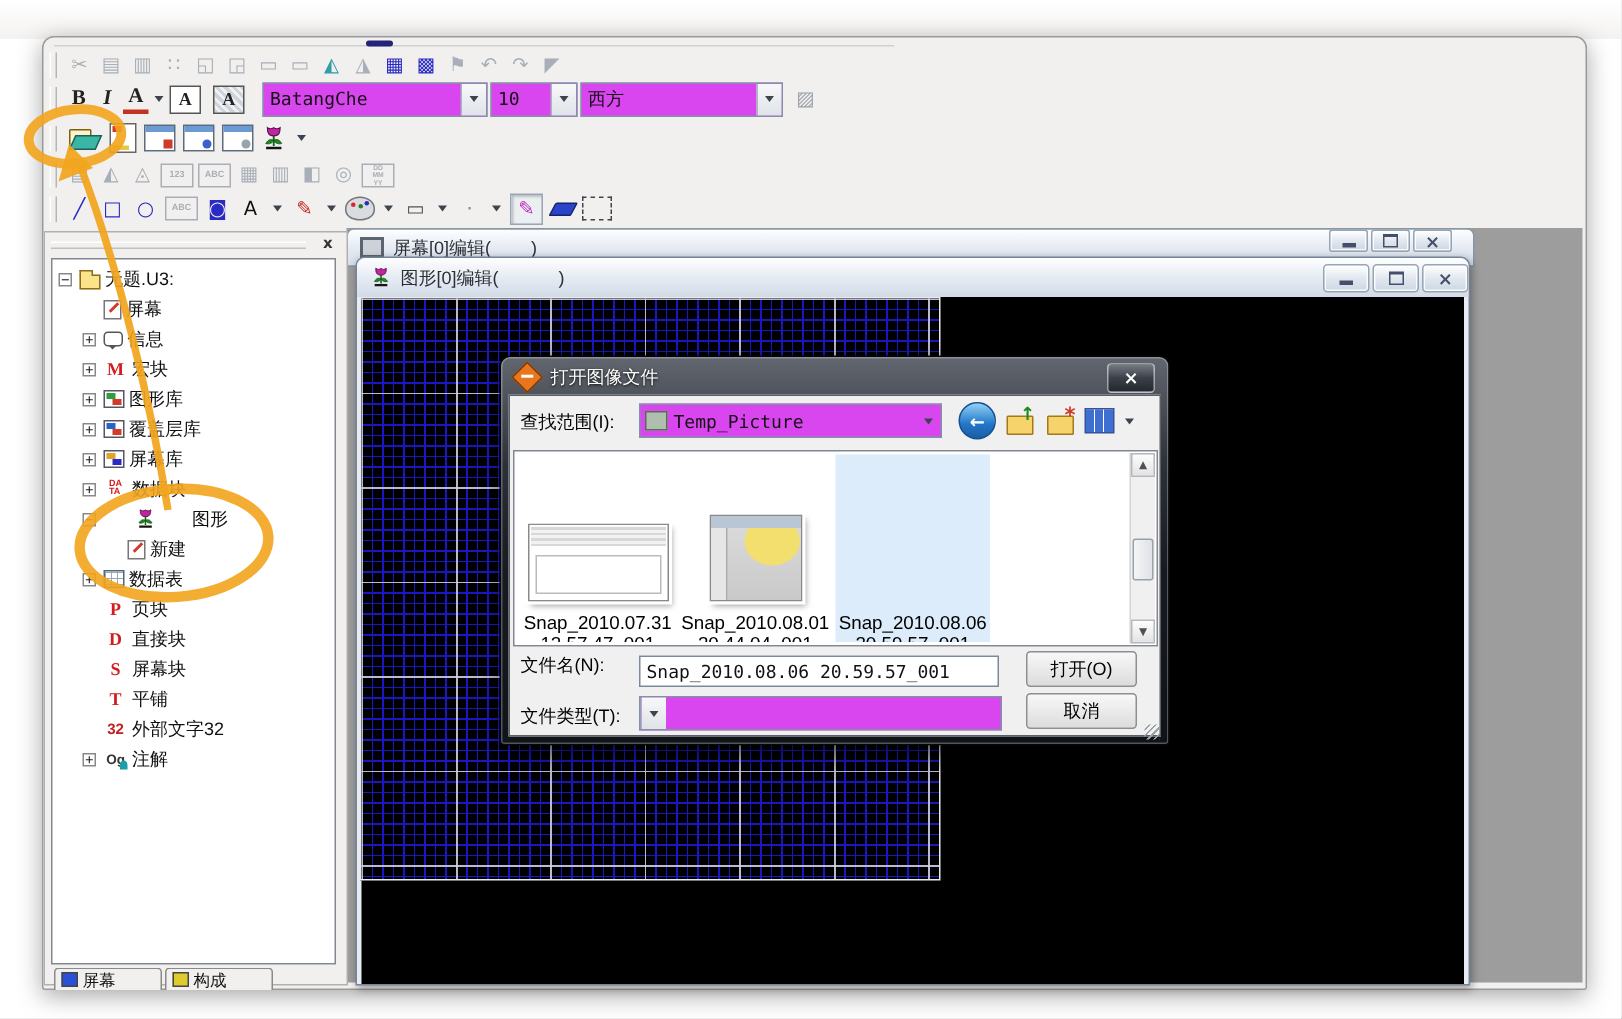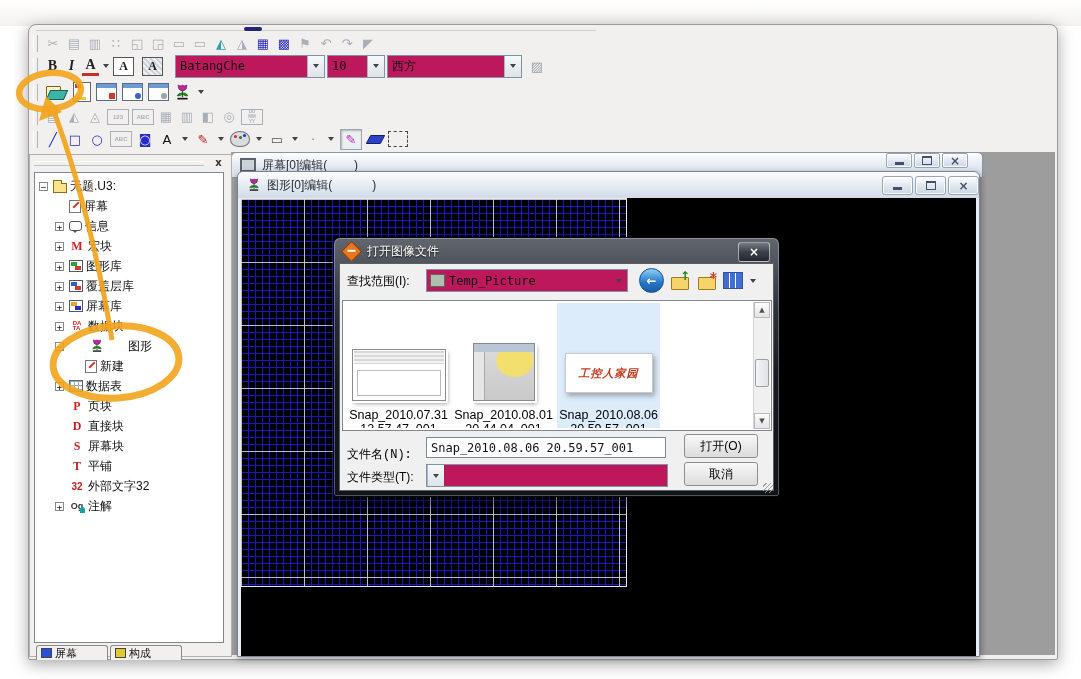--- a/index.html
+++ b/index.html
@@ -21,21 +21,21 @@
   .tbi.boxed{border:1px solid #a9afb8;font:bold 6px/1 "Liberation Sans",sans-serif;color:#a9afb8;width:20px;height:14px;}
   .tbi.tiny{font:bold 4.5px/1.15 "Liberation Sans",sans-serif;white-space:pre;text-align:center;}
   .ddtri,.tri{width:0;height:0;border-left:3px solid transparent;border-right:3px solid transparent;
        border-top:4px solid #3c4450;flex:none;margin:0 2px;}
   .fmt{width:17px;height:19px;display:flex;align-items:center;justify-content:center;
        font:bold 14px "Liberation Serif",serif;color:#222;flex:none;}
   .fmt.i{font-style:italic;}
   .fmt.fc{border-bottom:3px solid #c23324;height:16px;}
   .fmt.boxa{border:1px solid #555;width:19px;height:17px;font-size:12px;background:#fff;}
   .fmt.boxa.inv{background:repeating-linear-gradient(45deg,#cfd4da 0 2px,#eef0f3 2px 4px);}
-  .combo{height:21px;background:#be185d;border:1px solid #8292a6;display:flex;align-items:stretch;flex:none;}
+  .combo{height:21px;background:#d946ef;border:1px solid #8292a6;display:flex;align-items:stretch;flex:none;}
   .cval{flex:1;padding:0 4px;display:flex;align-items:center;white-space:nowrap;overflow:hidden;
         font:12px "DejaVu Sans Mono",monospace;color:#111;}
   .cval.sans{font:12px "Liberation Sans",sans-serif;}
   .cbtn{width:16px;background:linear-gradient(#f7f8f9,#dfe3e8);border-left:1px solid #aab4c0;
         display:flex;align-items:center;justify-content:center;}
   
   .tbi.folderopen{width:24px;height:18px;}
   .tbi.folderopen::before{content:"";position:absolute;left:2px;top:3px;width:13px;height:10px;
         background:#fdf4c9;border:1px solid #7c5f11;border-radius:1px;}
   .tbi.folderopen::after{content:"";position:absolute;left:4px;top:7px;width:16px;height:8px;
@@ -487,33 +487,32 @@
           <div class="th th-win1"></div>
           <div class="fname">Snap_2010.07.31</div>
           <div class="fsub">12.57.47_001</div>
         </div>
         <div class="ftile">
           <div class="th th-win2"></div>
           <div class="fname">Snap_2010.08.01</div>
           <div class="fsub">20.44.04_001</div>
         </div>
         <div class="ftile sel">
-          <div class="th th-card">工控人家园</div>
           <div class="fname">Snap_2010.08.06</div>
           <div class="fsub">20.59.57_001</div>
         </div>
       </div>
     <div class="vscroll">
       <div class="varr" style="top:0;">▲</div>
       <div class="vthumb" style="bottom:42px;"></div>
       <div class="varr" style="bottom:0;">▼</div>
     </div>
   </div>
 
-  <div class="dlabel" style="left:347px;top:446px;font-family:Liberation Mono, monospace;">文件名(N):</div>
+  <div class="dlabel" style="left:347px;top:435px;">文件名(N):</div>
   <input class="tinput" style="left: 426px; top: 437px; width: 240px; height: 21px;" readonly="" value="Snap_2010.08.06 20.59.57_001">
   <div class="btn" style="left:684px;top:434px;">打开(O)</div>
 
   <div class="dlabel" style="left:347px;top:469px;">文件类型(T):</div>
   <span class="combo" style="position:absolute;left:426px;top:464px;width:240px;">
     <span class="cbtn">
         <span class="tri"></span>
       </span>
   </span>
   <div class="btn" style="left:684px;top:462px;">取消</div>

